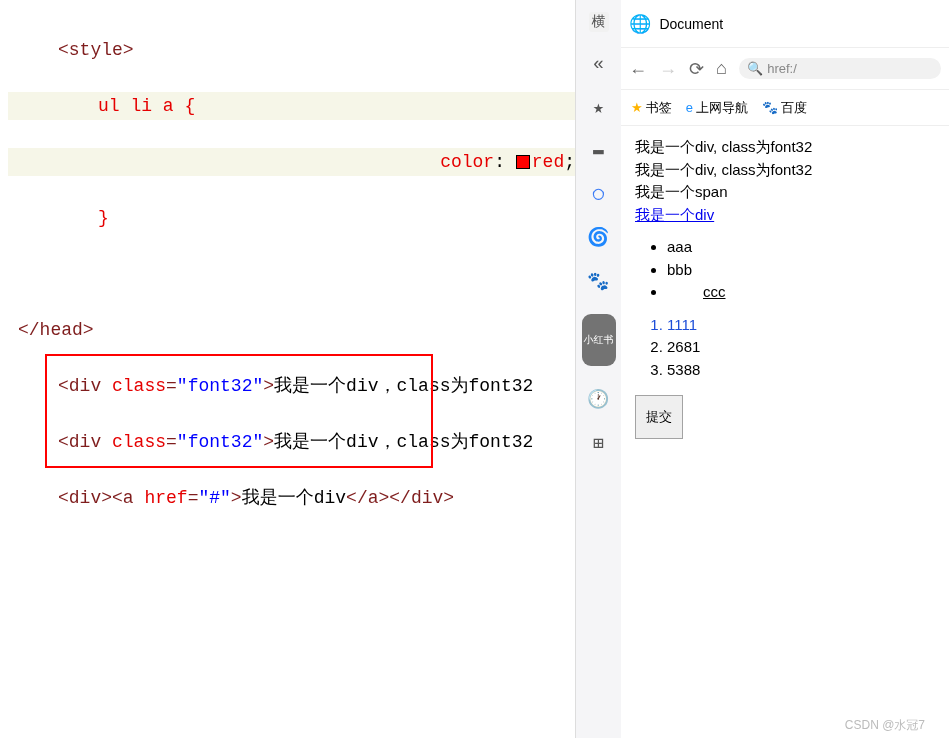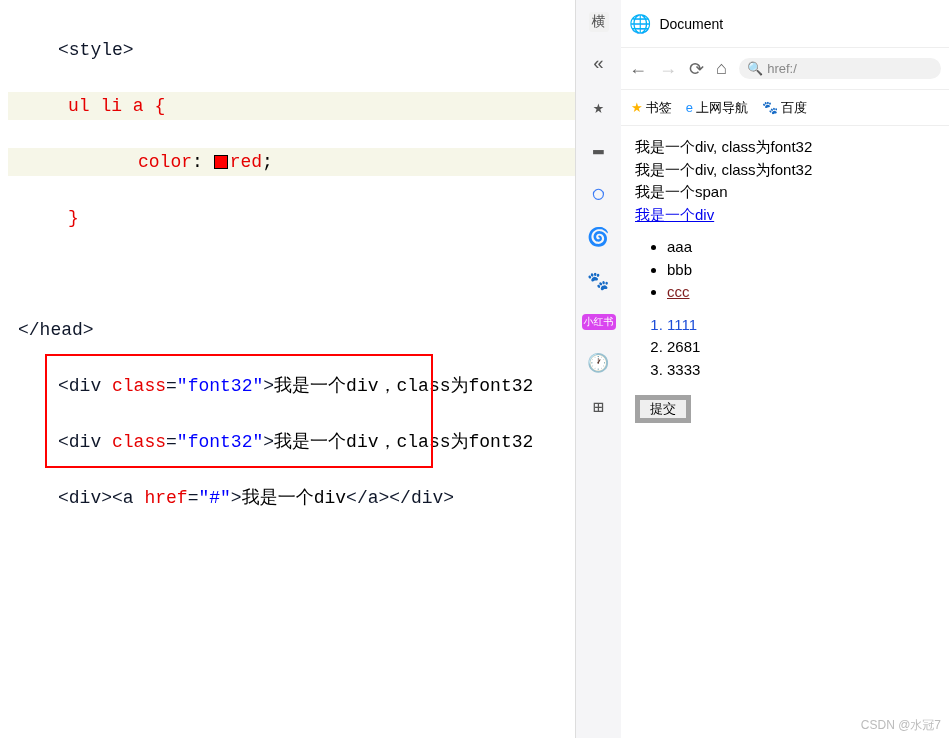--- a/index.html
+++ b/index.html
@@ -17,23 +17,23 @@
   flex: 0 0 575px;
   padding: 8px 0 8px 8px;
   line-height: 28px;
   white-space: pre;
   position: relative;
   overflow: hidden;
 }
 .line { display: block; }
 .indent0 { padding-left: 10px; }
 .indent1 { padding-left: 50px; }
-.indent2 { padding-left: 60px; }
-.indent3 { padding-left: 130px; }
-.tag { color: #0f172a; }
+.indent2 { padding-left: 90px; }
+.indent3 { padding-left: 130px; text-align: right; }
+.tag { color: #7f1d1d; }
 .attr { color: #e50000; }
 .val { color: #0000ff; }
 .text { color: #000; }
 .hl-line { background: #f6f6e8; display:block; }
 .red-box {
   position: absolute;
   border: 2px solid #ff0000;
   left: 45px;
   top: 354px;
   width: 388px;
@@ -115,36 +115,36 @@
   font-size: 13px;
   height: 36px;
 }
 .bookmark-bar .bm { display: flex; align-items: center; gap: 3px; cursor: pointer; }
 .content {
   padding: 10px 14px;
   font-size: 15px;
   line-height: 1.5;
 }
 .content a.blue { color: #0000ee; text-decoration: underline; }
-.content a.red { color: #7f1d1d; text-decoration: underline; }
+.content a.red { color: #000000; text-decoration: underline; margin-left: 36px; }
 .content ul { margin: 10px 0; padding-left: 32px; }
 .content ol { margin: 6px 0; padding-left: 32px; }
 .content button {
   font-family: inherit;
   font-size: 13px;
-  padding: 0 10px;
+  padding: 12px 10px;
   margin-top: 8px;
-  border: 5px solid #a3a3a3;
+  border: 1px solid #a3a3a3;
   background: #efefef;
   cursor: pointer;
 }
 .watermark {
   position: absolute;
   bottom: 4px;
-  right: 8px;
+  right: 24px;
   font-size: 12px;
   color: #bbb;
   font-family: Arial, sans-serif;
 }
 .collapse-chev {
   font-size: 14px;
   color: #555;
   background:#f1f1f1;
   border-radius:3px;
   padding:1px 3px;
@@ -181,21 +181,21 @@
 <div class="right-panel">
 
   <div class="sidebar-icons">
     <span class="ic collapse-chev">横</span>
     <span class="ic">«</span>
     <span class="ic">★</span>
     <span class="ic">▬</span>
     <span class="ic" style="color:#3a7bf6">◯</span>
     <span class="ic">🌀</span>
     <span class="ic" style="color:#4b6df0">🐾</span>
-    <span class="ic" style="background:#d946ef;color:#fff;font-size:10px;padding:1px 2px;border-radius:4px;font-family:sans-serif">小红书</span>
+    <span class="ic" style="background:#737373;color:#fff;font-size:10px;padding:19px 2px;border-radius:9px;font-family:sans-serif">小红书</span>
     <span class="ic" style="color:#3a7bf6">🕐</span>
     <span class="ic">⊞</span>
   </div>
 
   <div class="browser">
     <div class="tab-bar">
       <span class="globe">🌐</span>
       <span>Document</span>
     </div>
     <div class="nav-bar">
@@ -228,20 +228,20 @@
       <div>我是一个span</div>
       <div><a href="#" class="blue">我是一个div</a></div>
       <ul>
         <li>aaa</li>
         <li>bbb</li>
         <li><a href="#" class="red">ccc</a></li>
       </ul>
       <ol>
         <li style="color:#1d4ed8">1111</li>
         <li>2681</li>
-        <li>3333</li>
+        <li>5388</li>
       </ol>
       <button>提交</button>
     </div>
   </div>
 
   <div class="watermark">CSDN @水冠7</div>
 </div>
 
 </body></html>

